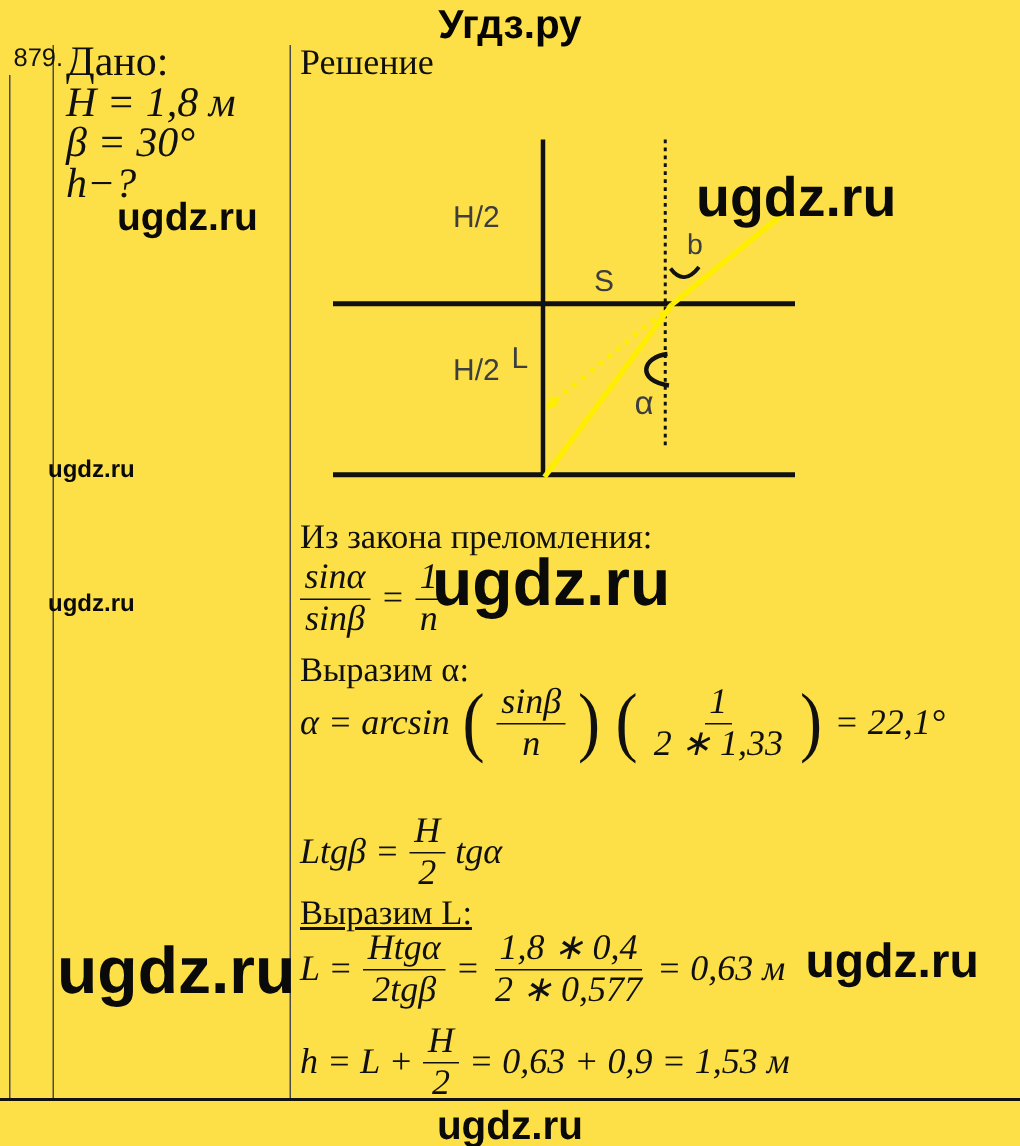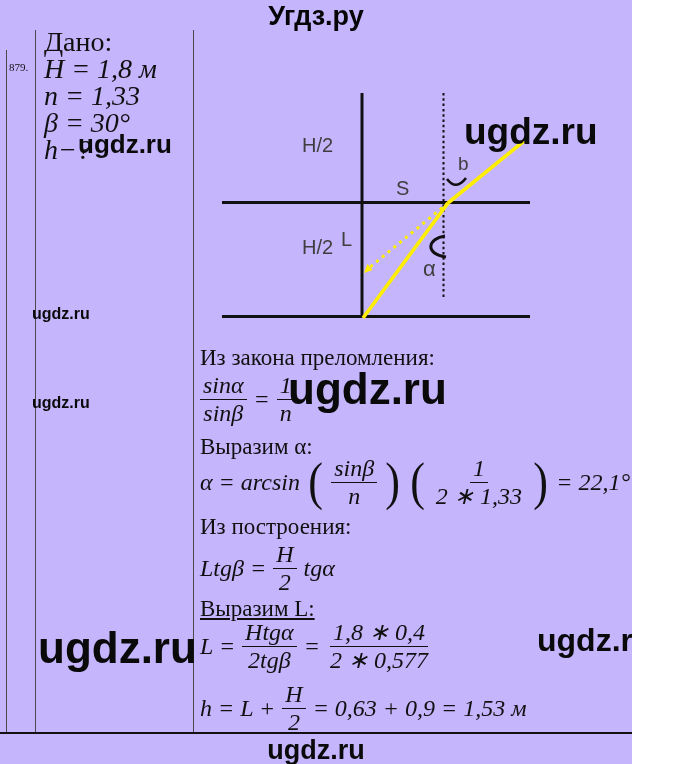--- a/index.html
+++ b/index.html
@@ -1,23 +1,23 @@
 <!DOCTYPE html>
 <html><head>
 <meta charset="utf-8">
 <style>
   html,body{margin:0;padding:0;background:#ffffff;}
-  .page{position:relative;width:632px;height:764px;background:#c4b5fd;overflow:hidden;
+  .page{position:relative;width:680px;height:764px;background:#fde047;overflow:hidden;
         font-family:"Liberation Serif",serif;color:#101010;}
   .site-title{position:absolute;left:0;right:0;top:1px;text-align:center;
         font-family:"Liberation Sans",sans-serif;font-weight:700;font-size:27px;color:#050505;}
   .vline{position:absolute;width:1px;background:#4a4a4a;}
   .hline{position:absolute;height:2px;background:#111111;}
-  .prob-num{position:absolute;left:9px;top:29px;font-family:Liberation Serif, serif;
-        font-size:11px;color:#111;margin-top:32px;}
+  .prob-num{position:absolute;left:9px;top:29px;font-family:Liberation Sans, sans-serif;
+        font-size:17px;color:#111;}
   .given{position:absolute;left:44px;top:28px;font-size:28px;line-height:27px;}
   .given .g-line{font-style:italic;}
   .sol-title{position:absolute;left:200px;top:29px;font-size:24px;}
   .cap{position:absolute;font-size:23px;color:#101010;white-space:nowrap;}
   .eq{position:absolute;display:flex;align-items:center;gap:7px;font-style:italic;
       font-size:24px;white-space:nowrap;}
   .frac{display:inline-flex;flex-direction:column;align-items:center;text-align:center;}
   .frac .num{display:block;padding:0 3px;border-bottom:1.6px solid #101010;line-height:1.12;}
   .frac .den{display:block;padding:0 3px;line-height:1.12;}
   .bigp{font-style:normal;font-size:52px;line-height:0;font-weight:400;transform:scaleX(.85);}
@@ -38,25 +38,25 @@
   <div class="vline" style="left:6px;top:50px;height:683px;"></div>
   <div class="vline" style="left:35px;top:30px;height:703px;"></div>
   <div class="vline" style="left:193px;top:30px;height:703px;"></div>
   <div class="hline" style="left:0;top:732px;width:680px;"></div>
 
   <div class="prob-num">879.</div>
 
   <div class="given">
     <div>Дано:</div>
     <div class="g-line">H = 1,8 м</div>
-    <div class="g-line">n = 1,33</div>
     <div class="g-line">β = 30°</div>
     <div class="g-line">h−?</div>
   </div>
 
+  <div class="sol-title">Решение</div>
 
   <svg class="diagram-svg" width="350" height="245" viewBox="0 0 350 245">
 
     <line x1="162" y1="8" x2="162" y2="233" stroke="#111111" stroke-width="3"></line>
 
     <line x1="22" y1="117.5" x2="330" y2="117.5" stroke="#111111" stroke-width="3.2"></line>
 
     <line x1="22" y1="231.5" x2="330" y2="231.5" stroke="#111111" stroke-width="3.2"></line>
 
     <line x1="243.5" y1="8" x2="243.5" y2="212" stroke="#111111" stroke-width="2" stroke-dasharray="2.5 2.8"></line>
@@ -105,21 +105,20 @@
     <span class="bigp">)</span>
     <span class="bigp">(</span>
     <span class="frac">
       <span class="num">1</span>
       <span class="den">2 ∗ 1,33</span>
     </span>
     <span class="bigp">)</span>
     <span>= 22,1°</span>
   </div>
 
-  <div class="cap" style="left:200px;top:514px;">Из построения:</div>
 
   <div class="eq" style="left:200px;top:541px;">
     <span>Ltgβ =</span>
     <span class="frac">
       <span class="num">H</span>
       <span class="den">2</span>
     </span>
     <span>tgα</span>
   </div>
 
@@ -129,20 +128,21 @@
     <span>L =</span>
     <span class="frac">
       <span class="num">Htgα</span>
       <span class="den">2tgβ</span>
     </span>
     <span>=</span>
     <span class="frac">
       <span class="num">1,8 ∗ 0,4</span>
       <span class="den">2 ∗ 0,577</span>
     </span>
+    <span>= 0,63 м</span>
   </div>
 
   <div class="eq" style="left:200px;top:681px;">
     <span>h = L +</span>
     <span class="frac">
       <span class="num">H</span>
       <span class="den">2</span>
     </span>
     <span>= 0,63 + 0,9 = 1,53 м</span>
   </div>

